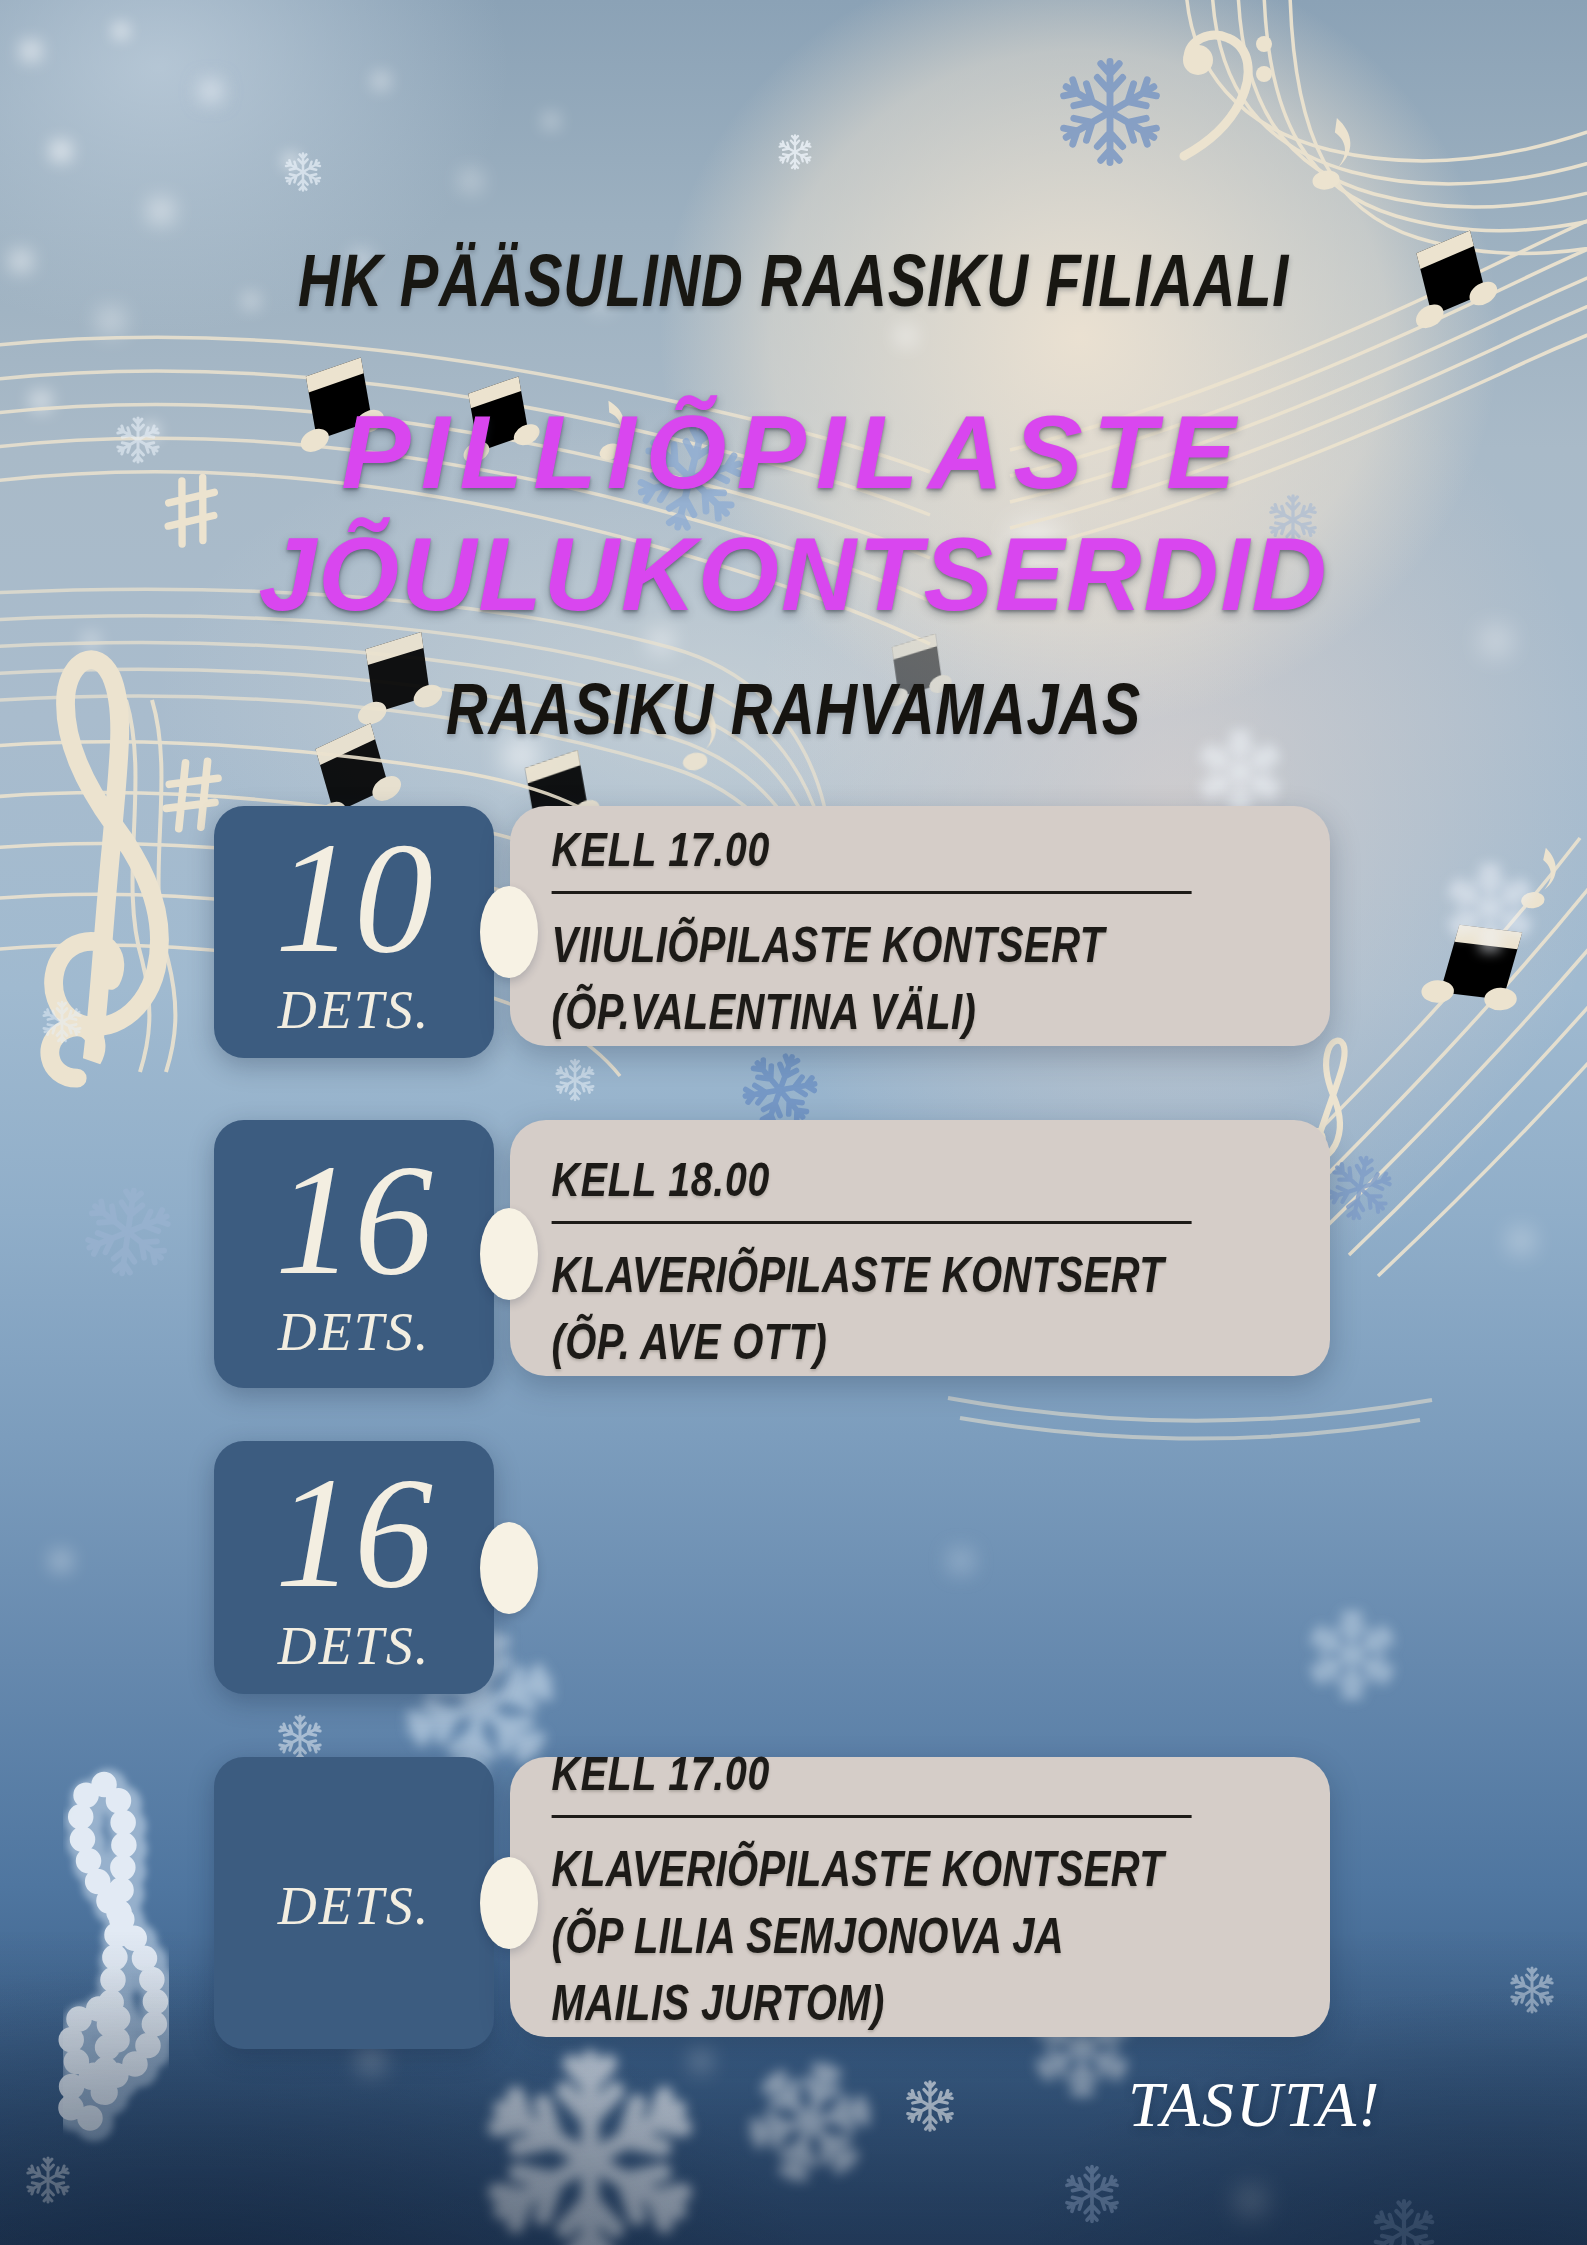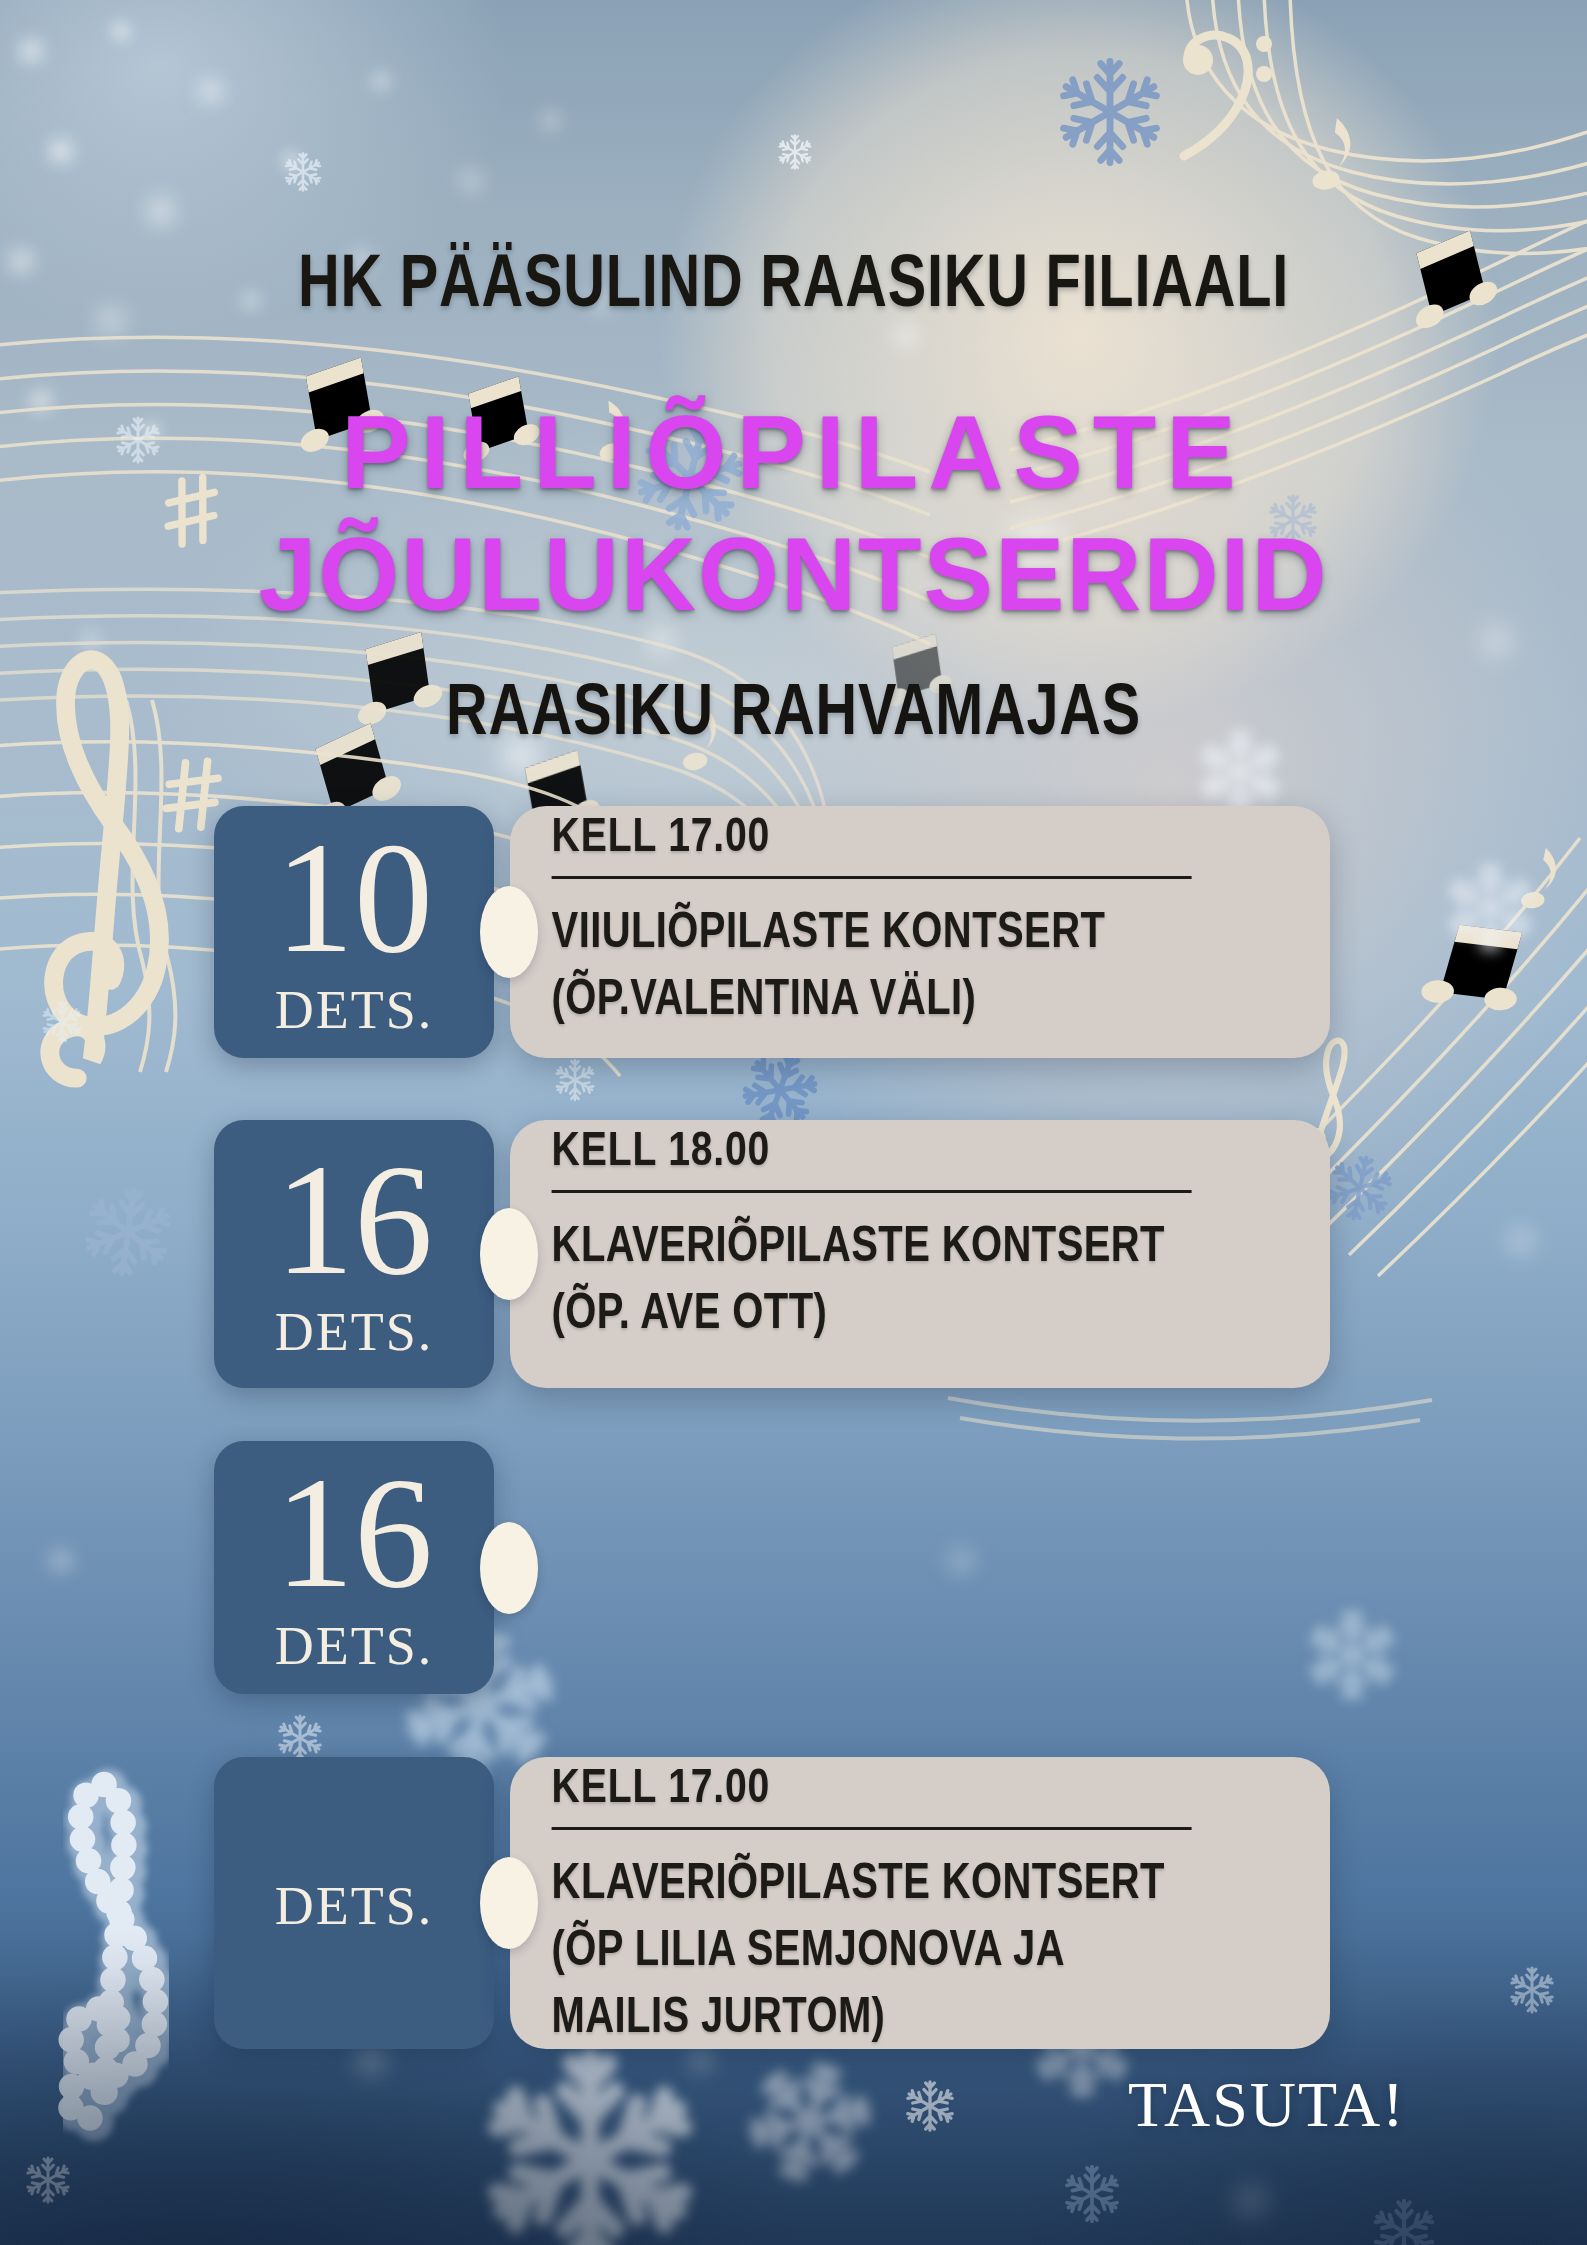--- a/index.html
+++ b/index.html
@@ -1,18 +1,19 @@
 <!DOCTYPE html>
 <html><head>
 <meta charset="utf-8">
 <style>
   html,body{margin:0;padding:0;background:#1c2b3d;}
   .poster{
     position:relative;width:1587px;height:2245px;overflow:hidden;
     font-family:"Liberation Sans",sans-serif;
+    font-style:italic;
   }
   
   .bg{
     position:absolute;inset:0;
     background:
       radial-gradient(ellipse 560px 520px at 68% 15%, rgba(238,227,210,.95), rgba(238,227,210,.5) 55%, rgba(238,227,210,0) 75%),
       radial-gradient(ellipse 620px 700px at 74% 36%, rgba(230,214,206,.6), rgba(230,214,206,0) 70%),
       radial-gradient(ellipse 800px 420px at 45% 31%, rgba(225,226,222,.45), rgba(225,226,222,0) 70%),
       radial-gradient(ellipse 500px 380px at 10% 3%, rgba(196,211,224,.7), rgba(196,211,224,0) 70%),
       linear-gradient(180deg,#8ba2b6 0%,#9cb0c0 10%,#a9bac8 20%,#a9bccd 32%,#a0bad0 44%,#90aec9 54%,#7c9dbd 64%,#6689ae 74%,#4f76a0 84%,#3a5d85 93%,#2d4a6e 100%);
@@ -74,23 +75,23 @@
     box-shadow:0 8px 26px rgba(15,30,55,.28);
   }
   .badge .num{font-size:158px;line-height:.95;}
   .badge .mon{font-size:54px;letter-spacing:2px;margin-top:6px;}
   .dot{
     position:absolute;left:266px;top:50%;transform:translateY(-50%);
     width:58px;height:92px;background:#f7f2e4;border-radius:50%;z-index:2;
     box-shadow:0 4px 10px rgba(20,35,60,.2);
   }
   .card{
-    position:absolute;left:296px;top:0;bottom:0;width:820px;
+    position:absolute;left:296px;top:0;bottom:12px;width:820px;
     background:#d5cdc8;border-radius:36px;
-    display:flex;flex-direction:column;justify-content:flex-start;
+    display:flex;flex-direction:column;justify-content:flex-end;
     box-shadow:0 10px 30px rgba(15,30,55,.25);
   }
   .card-inner{
     padding-left:52px;width:1000px;transform:scaleX(.8);transform-origin:left center;
     color:#1d1b18;font-weight:bold;text-shadow:0 2px 3px rgba(90,85,75,.3);
   }
   .time{font-size:49px;letter-spacing:1px;}
   .divider{width:800px;height:3px;background:#1d1b18;margin:14px 0 18px;}
   .etitle{font-size:50px;line-height:1.34;letter-spacing:.5px;white-space:pre-line;}
 

